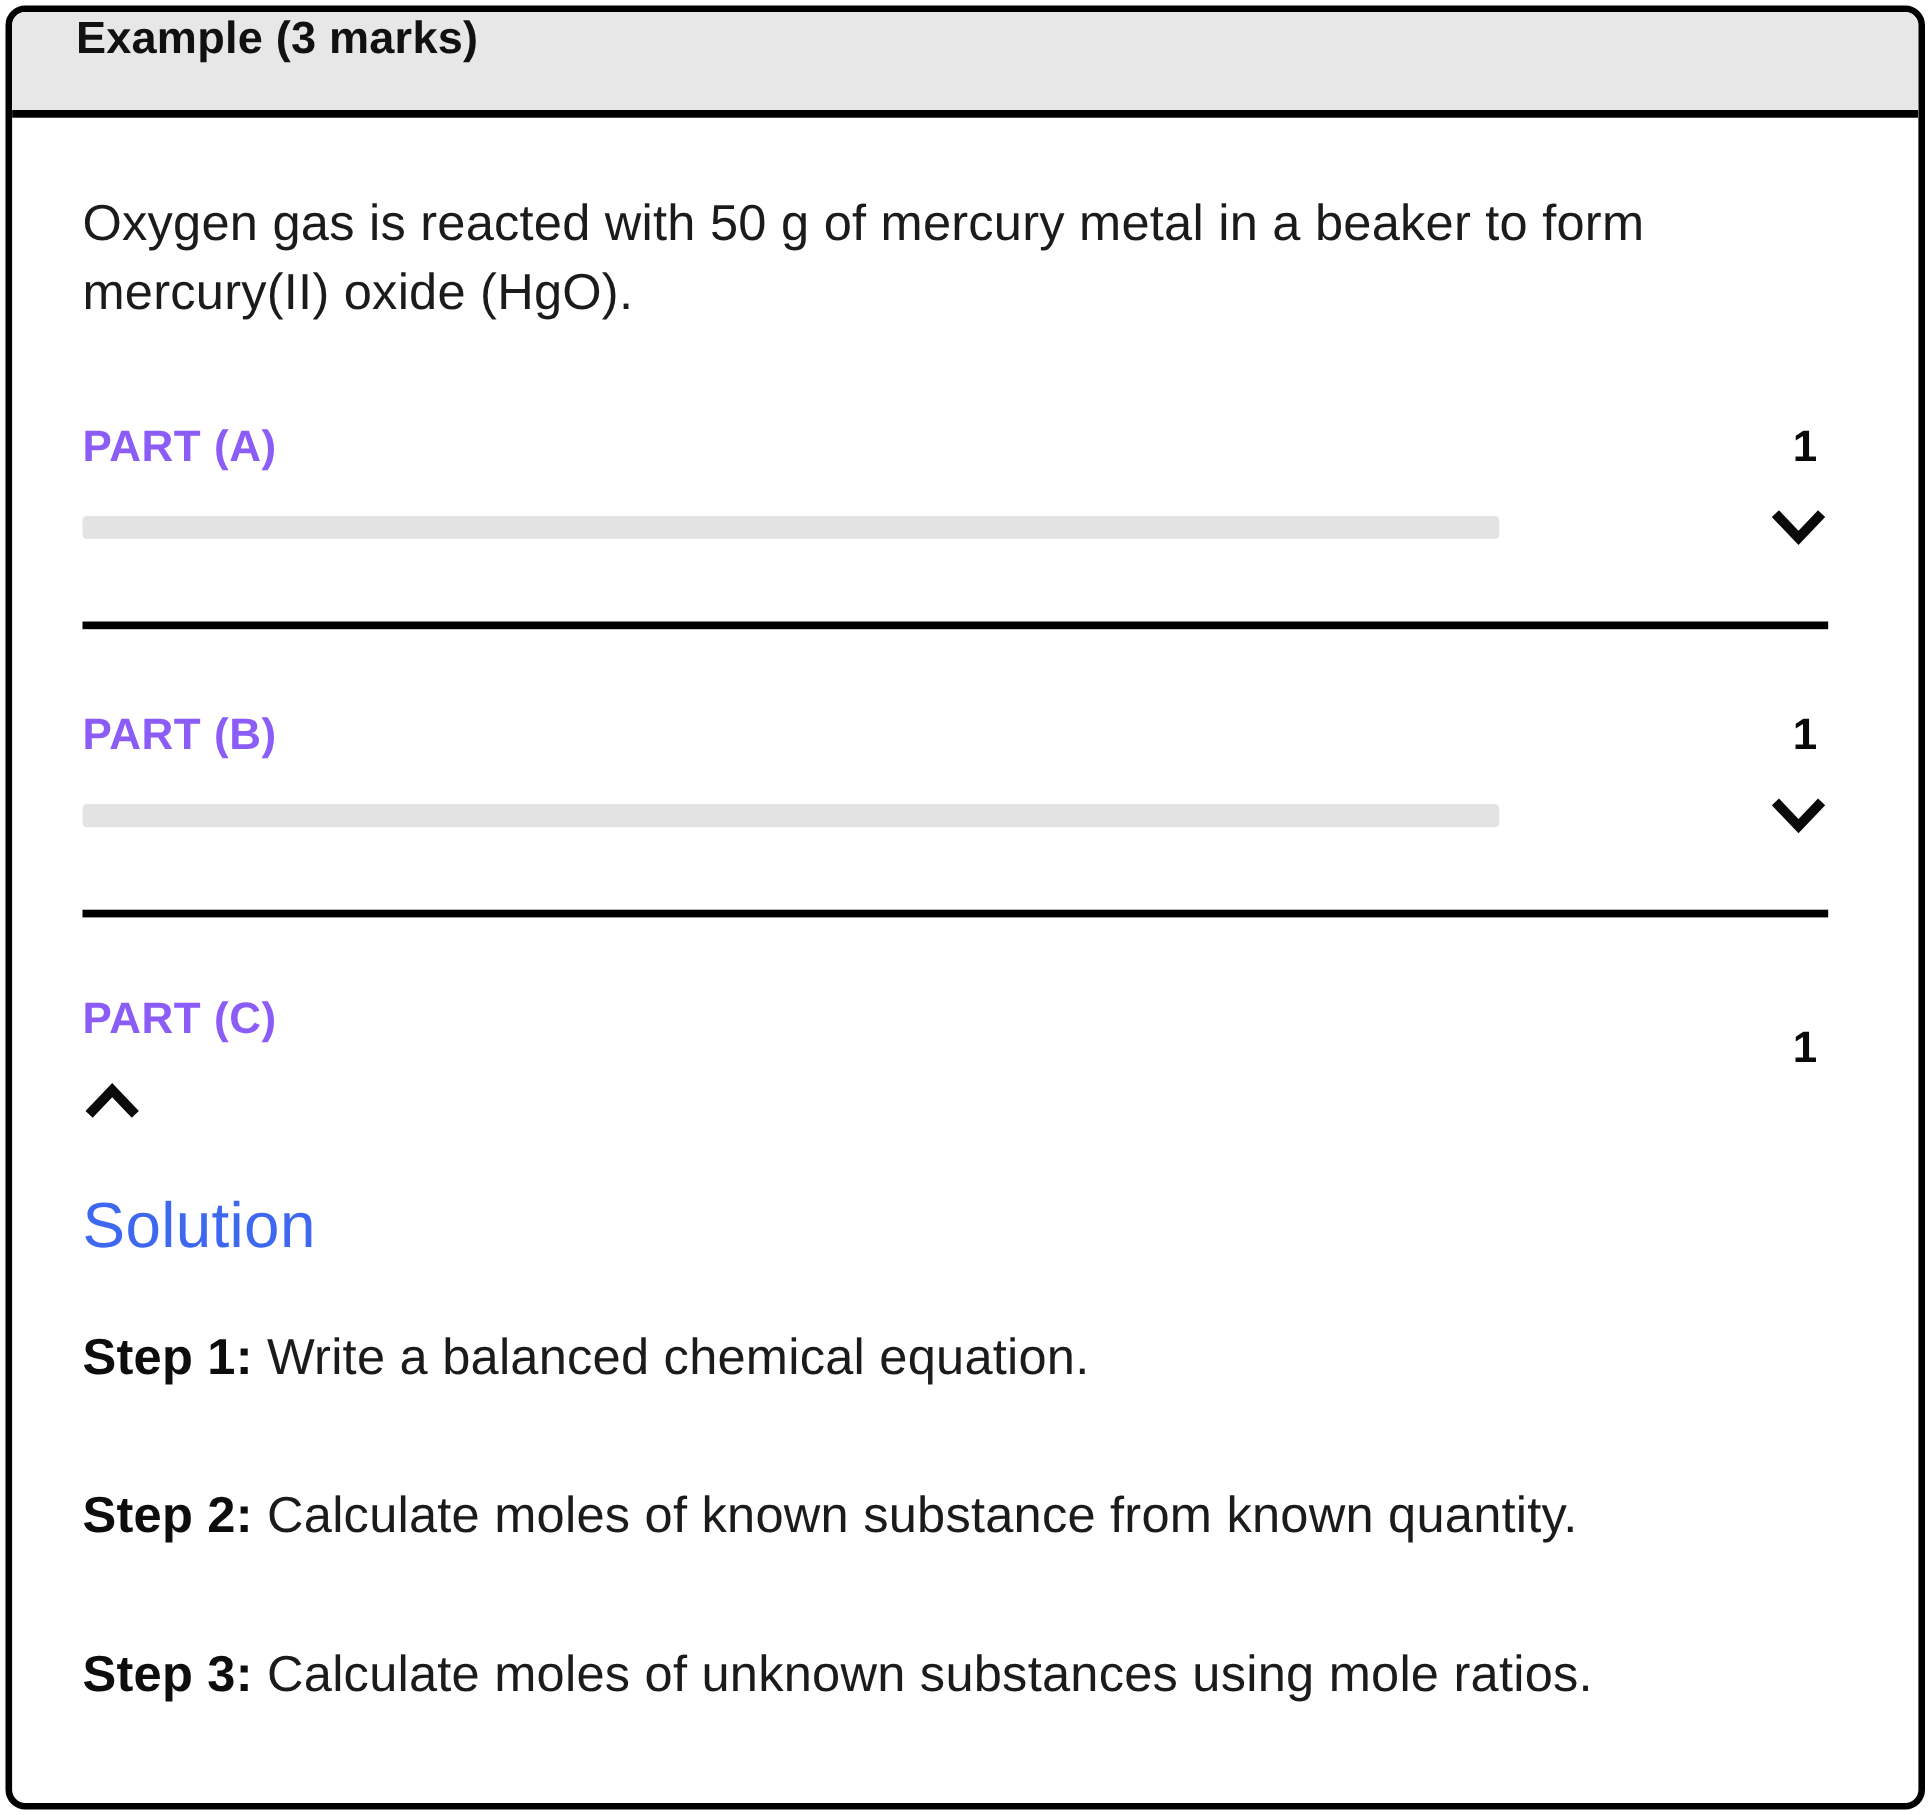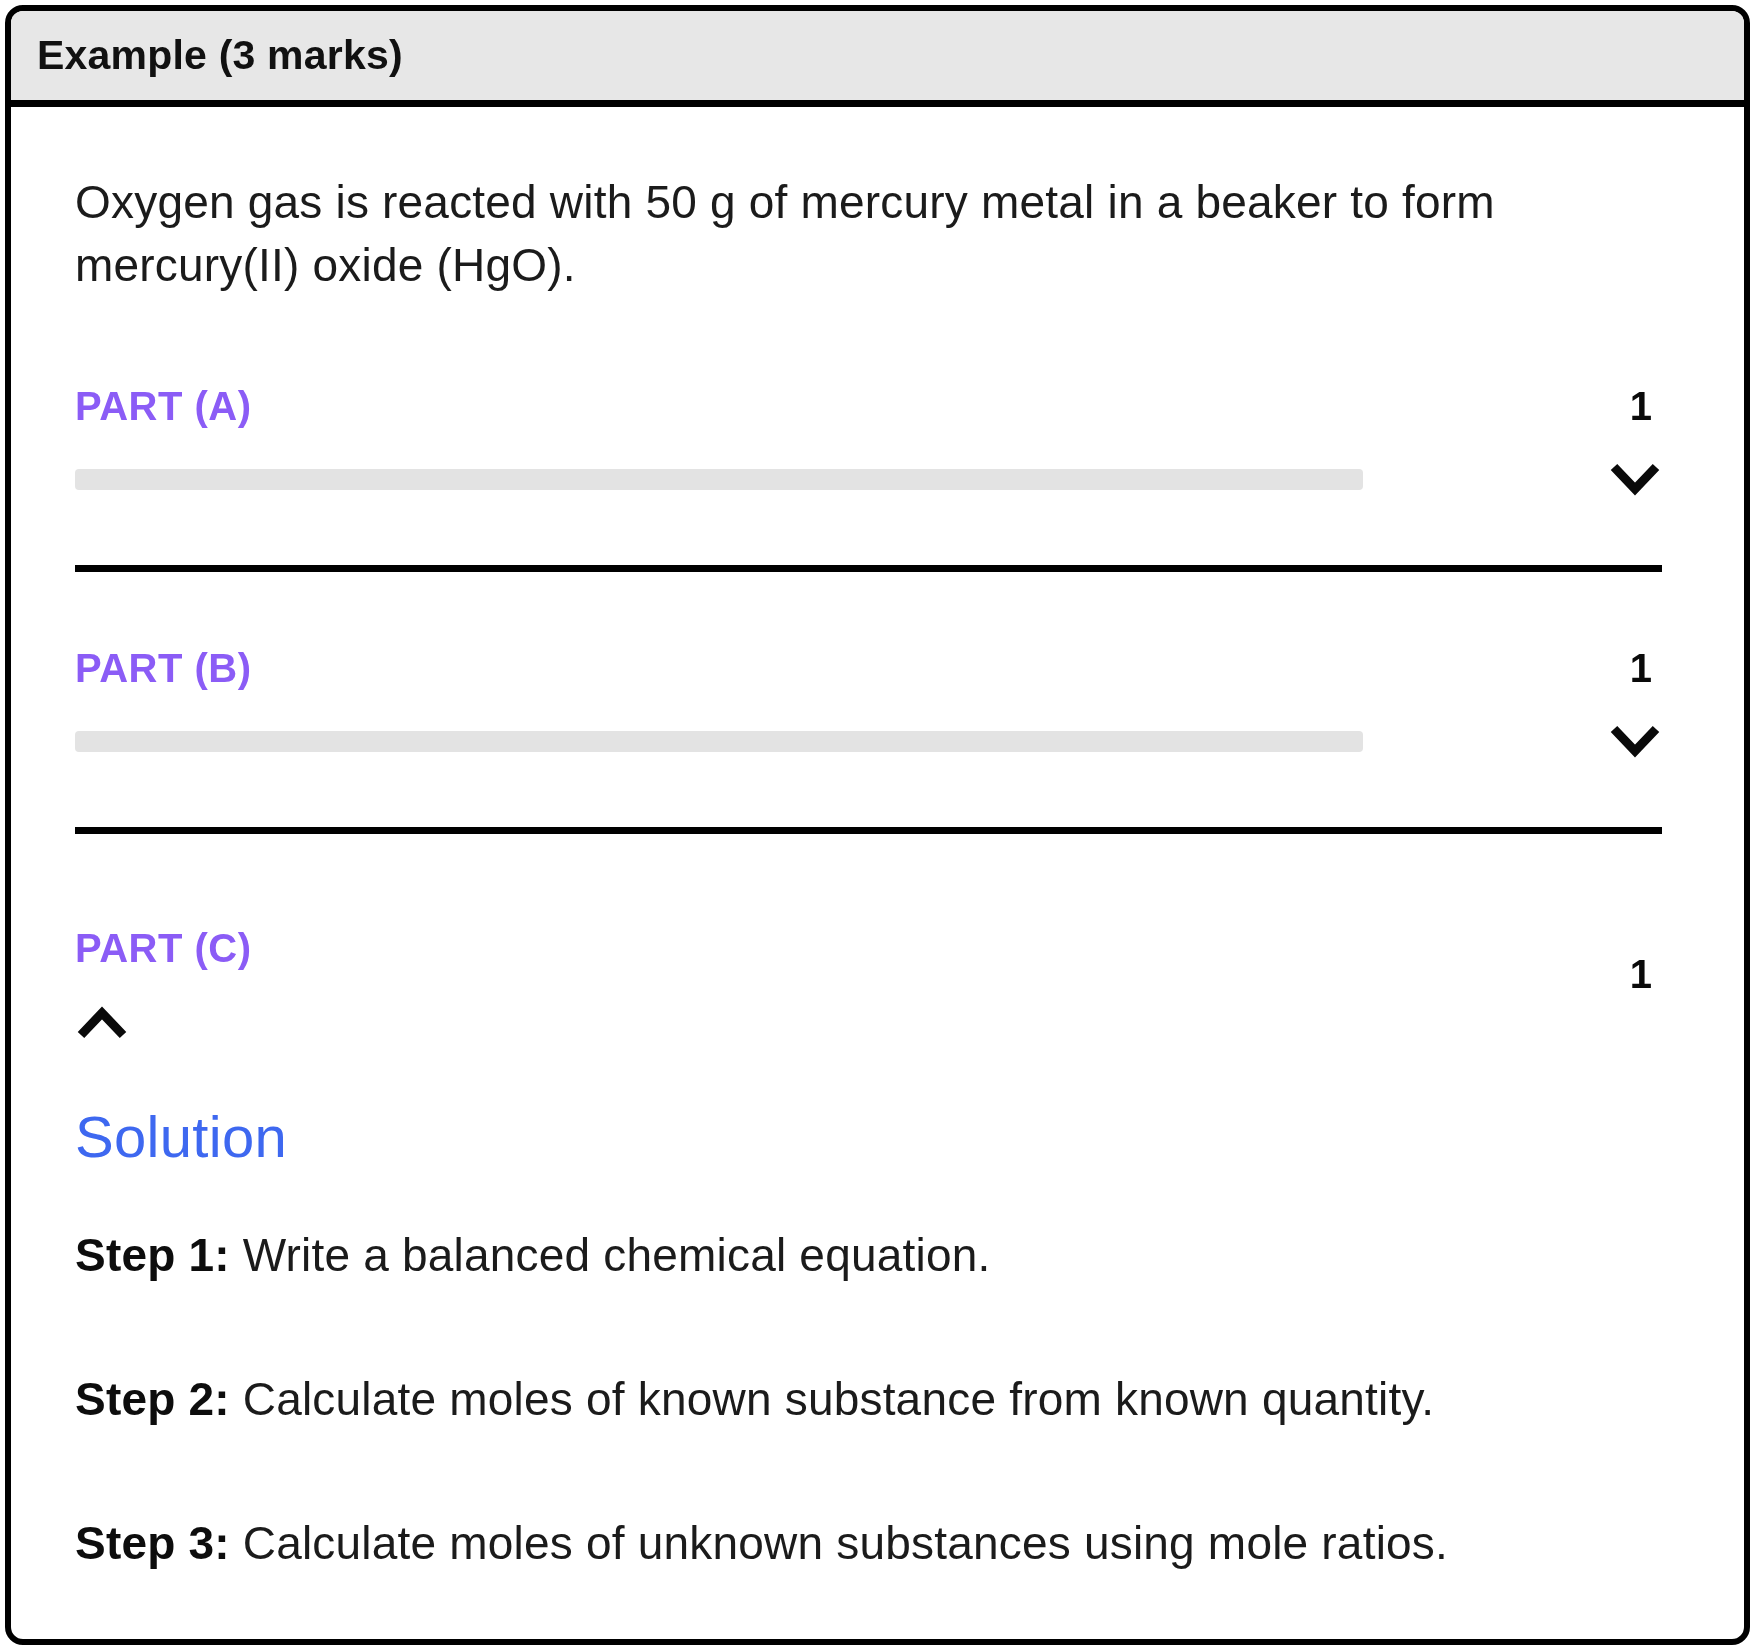--- a/index.html
+++ b/index.html
@@ -17,22 +17,22 @@
     border: 6px solid #000000;
     border-radius: 18px;
     background: #ffffff;
     overflow: hidden;
   }
   .card-header {
     background: #e7e7e7;
     border-bottom: 7px solid #000000;
     height: 96px;
     display: flex;
-    align-items: center;
-    padding: 0 26px;
+    align-items: flex-start;
+    padding: 0 58px;
   }
   .card-header .title {
     font-size: 41px;
     font-weight: 700;
     color: #111111;
     letter-spacing: 0.2px;
   }
   .card-body {
     padding: 0 82px 0 64px;
   }
@@ -58,21 +58,21 @@
   }
   .marks {
     font-size: 40px;
     font-weight: 700;
     color: #0a0a0a;
     padding-right: 10px;
   }
   .marks.offset-down { transform: translateY(26px); }
   .part-a .part-head { margin-top: 88px; }
   .part-b .part-head { margin-top: 74px; }
-  .part-c .part-head { margin-top: 92px; }
+  .part-c .part-head { margin-top: 70px; }
   .part-row {
     display: flex;
     align-items: center;
     justify-content: space-between;
     margin-top: 32px;
   }
   .skeleton-bar {
     width: 1288px;
     height: 21px;
     border-radius: 4px;

